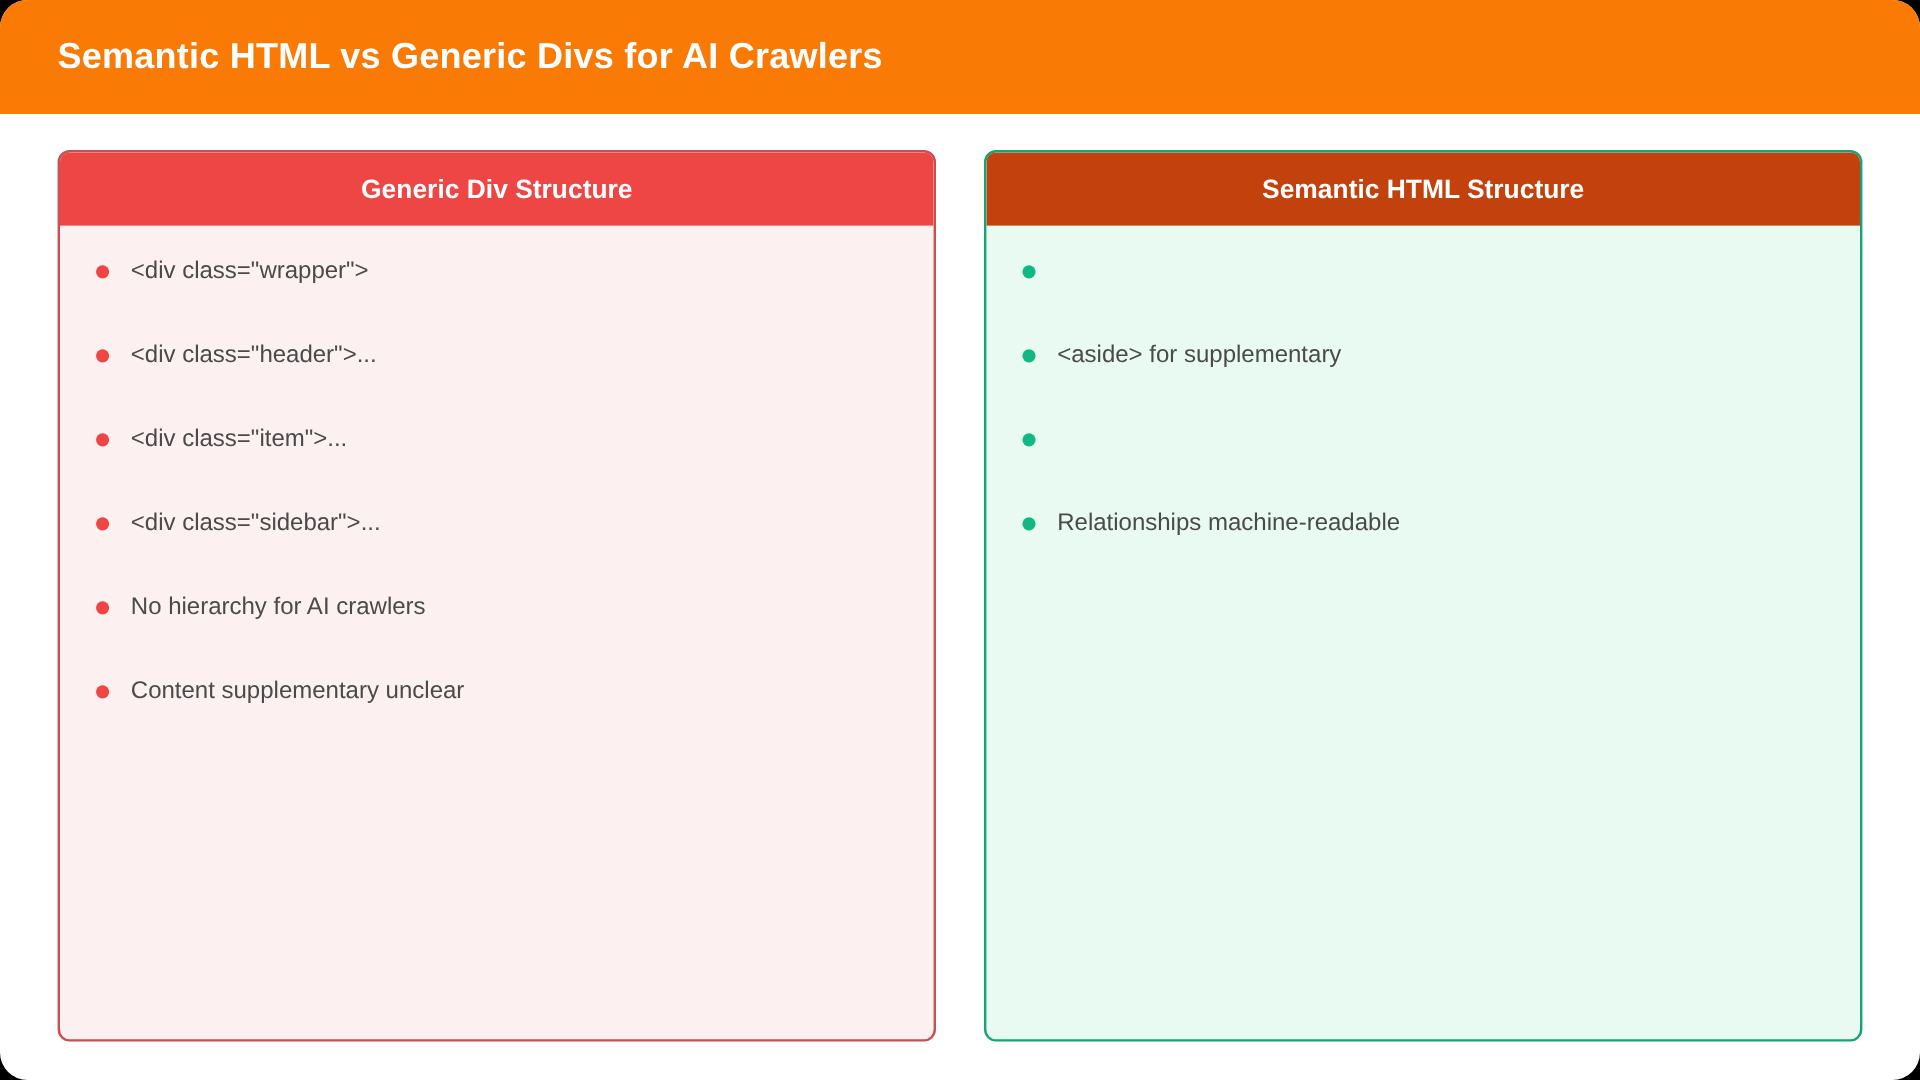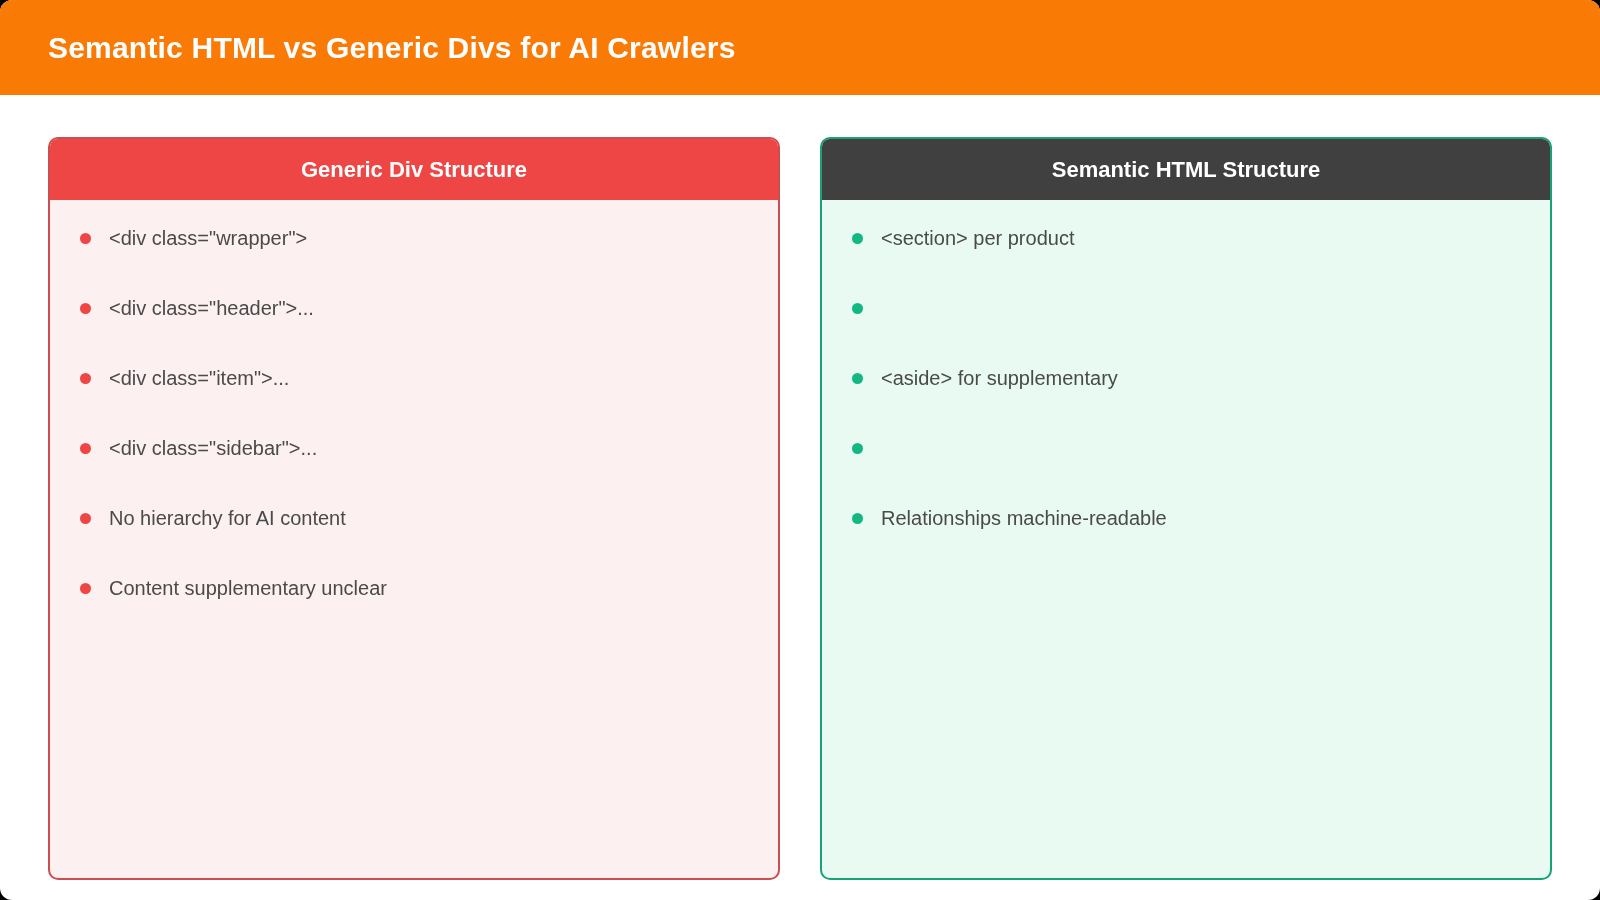--- a/index.html
+++ b/index.html
@@ -8,21 +8,21 @@
     background: #000;
     width: 1600px;
     height: 900px;
     font-family: "Liberation Sans", sans-serif;
   }
   .page {
     position: relative;
     width: 1600px;
     height: 900px;
     background: #ffffff;
-    border-radius: 12px;
+    border-radius: 23px;
     overflow: hidden;
     box-sizing: border-box;
   }
   .app-header {
     height: 95px;
     display: flex;
     align-items: center;
     padding: 0 48px;
     box-sizing: border-box;
   }
@@ -30,21 +30,20 @@
     color: #ffffff;
     font-size: 30px;
     font-weight: 700;
     letter-spacing: 0.2px;
   }
   .content {
     display: flex;
     gap: 40px;
     padding: 30px 48px 0 48px;
     box-sizing: border-box;
-    margin-top: 12px;
   }
   .card {
     flex: 1;
     height: 743px;
     border-radius: 10px;
     overflow: hidden;
     box-sizing: border-box;
     border: 2px solid transparent;
     display: flex;
     flex-direction: column;
@@ -114,38 +113,34 @@
         <div class="list-item">
           <span class="bullet" style="background-color: rgb(238, 69, 69);"></span>
           <span class="item-text">&lt;div class="item"&gt;...</span>
         </div>
         <div class="list-item">
           <span class="bullet" style="background-color: rgb(238, 69, 69);"></span>
           <span class="item-text">&lt;div class="sidebar"&gt;...</span>
         </div>
         <div class="list-item">
           <span class="bullet" style="background-color: rgb(238, 69, 69);"></span>
-          <span class="item-text">No hierarchy for AI content</span>
+          <span class="item-text">No hierarchy for AI crawlers</span>
         </div>
         <div class="list-item">
           <span class="bullet" style="background-color: rgb(238, 69, 69);"></span>
           <span class="item-text">Content supplementary unclear</span>
         </div>
       </div>
     </div>
 
     <div class="card" style="border-color: rgb(23, 162, 119); background-color: rgb(233, 250, 242);">
-      <div class="card-header" style="background-color: #404040;">
+      <div class="card-header" style="background-color: #c2410c;">
         <div class="card-title">Semantic HTML Structure</div>
       </div>
       <div class="card-body">
-        <div class="list-item">
-          <span class="bullet" style="background-color: rgb(18, 184, 132);"></span>
-          <span class="item-text">&lt;section&gt; per product</span>
-        </div>
         <div class="list-item">
           <span class="bullet" style="background-color: rgb(18, 184, 132);"></span>
         </div>
         <div class="list-item">
           <span class="bullet" style="background-color: rgb(18, 184, 132);"></span>
           <span class="item-text">&lt;aside&gt; for supplementary</span>
         </div>
         <div class="list-item">
           <span class="bullet" style="background-color: rgb(18, 184, 132);"></span>
         </div>

